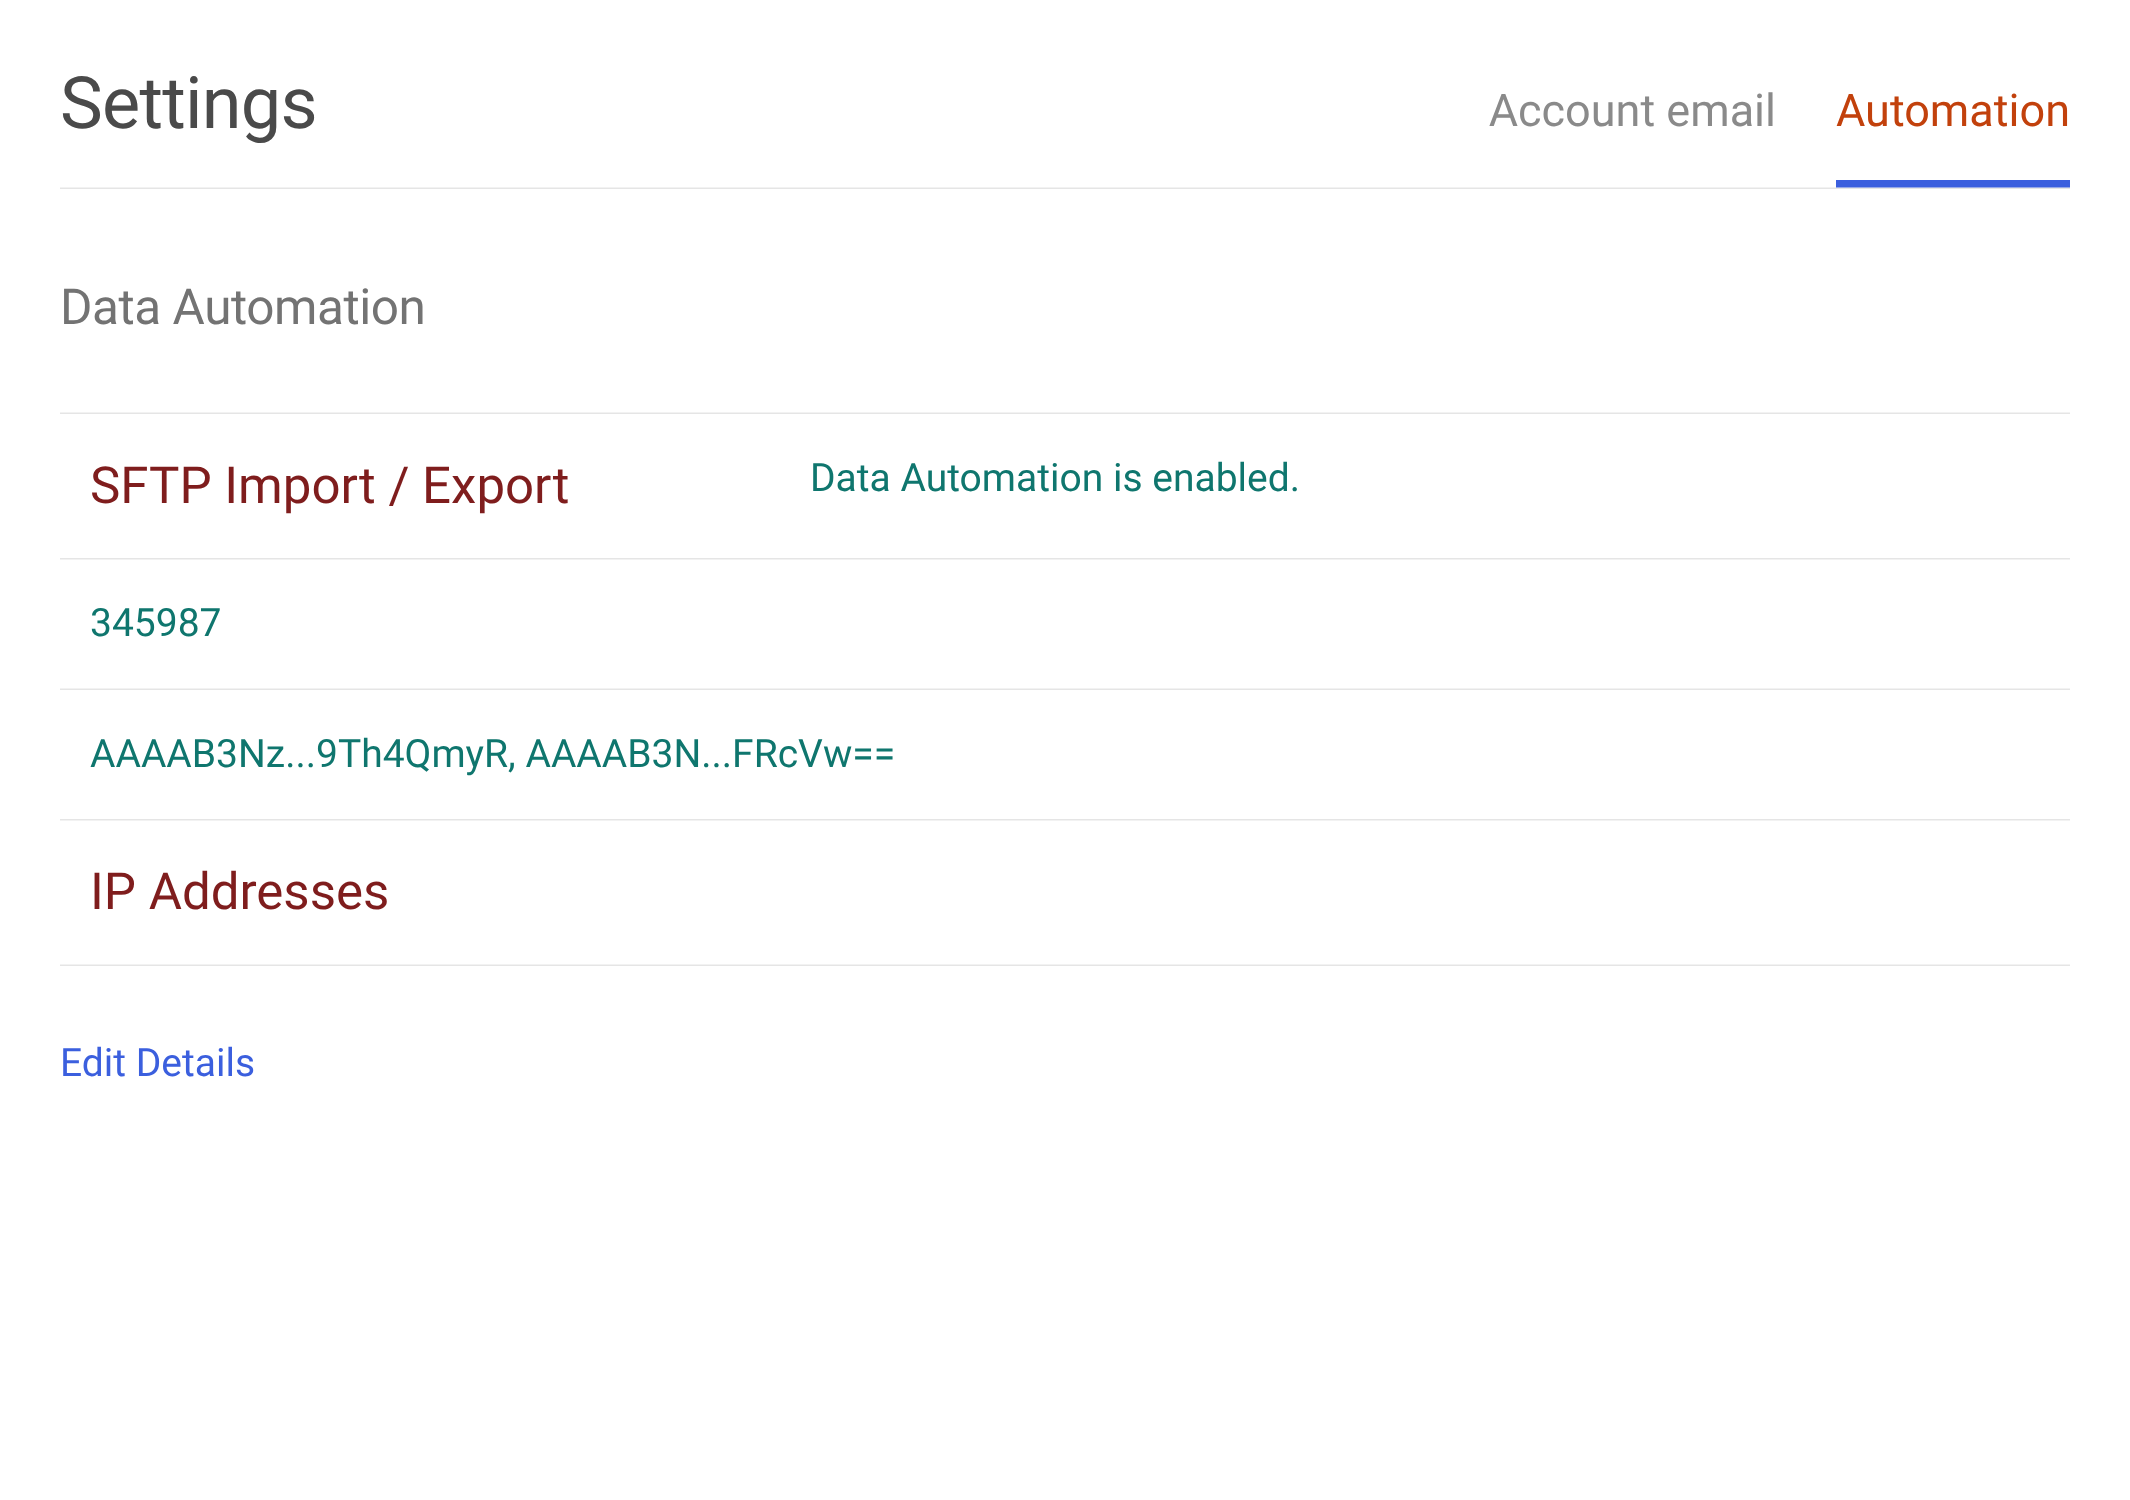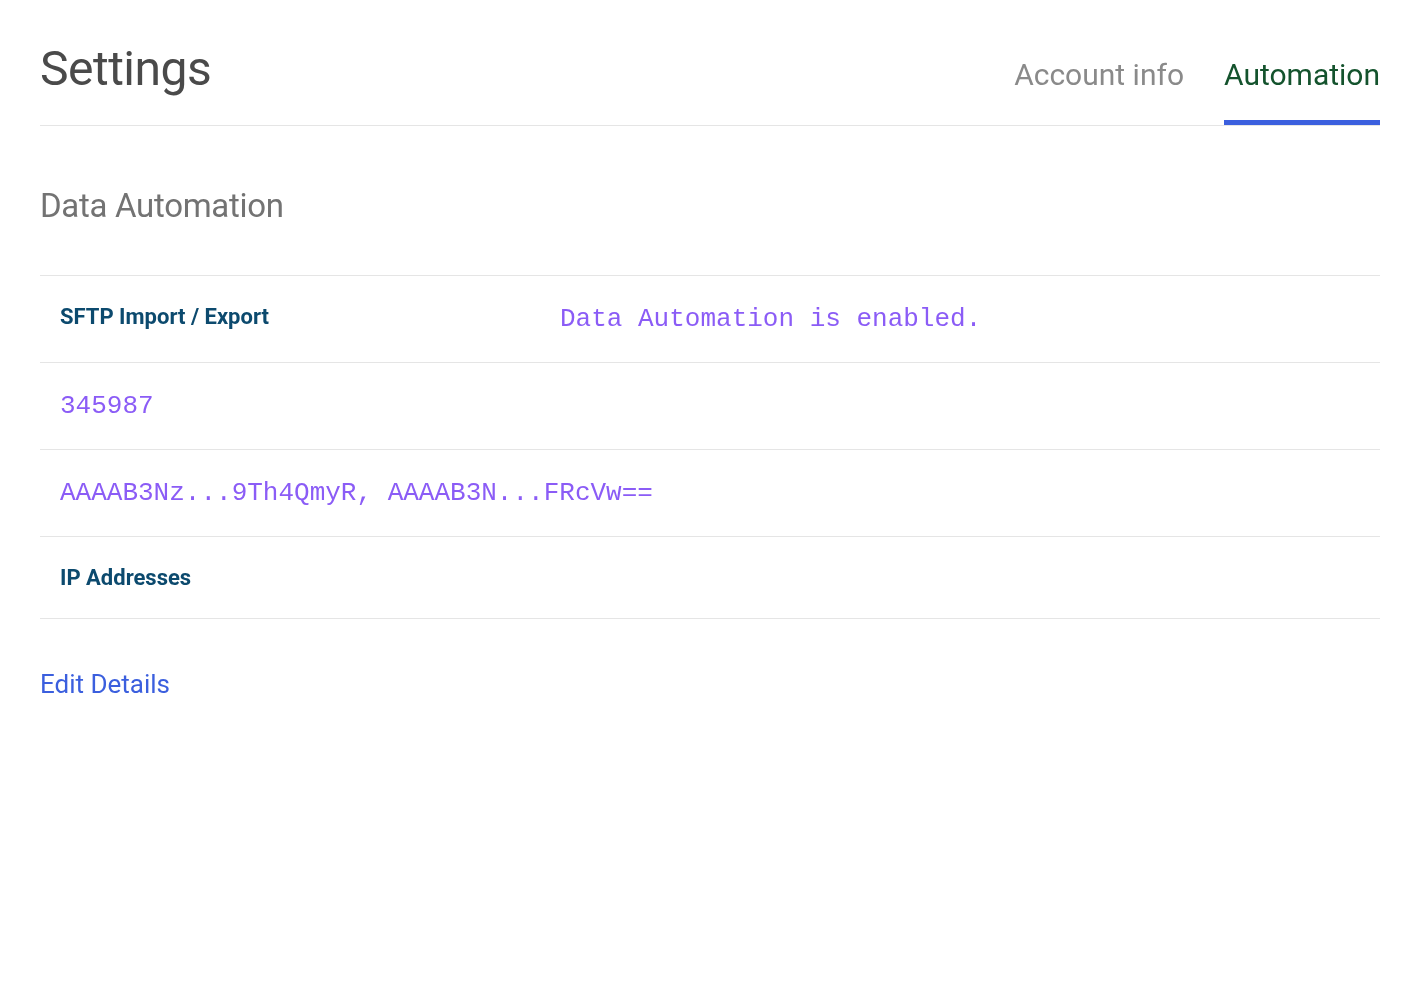--- a/index.html
+++ b/index.html
@@ -1,19 +1,18 @@
 <!DOCTYPE html>
 <html><head>
   <meta charset="utf-8">
   <style>
     * {
       margin: 0;
       padding: 0;
       box-sizing: border-box;
-      gap: 20px;
     }
     body {
       font-family: -apple-system, BlinkMacSystemFont, "Segoe UI", Roboto, "Helvetica Neue", Arial, sans-serif;
       background: #fff;
       color: #333;
       width: 1420px;
       padding: 40px;
     }
     .header {
       display: flex;
@@ -36,21 +35,21 @@
     .tab {
       font-size: 30px;
       font-weight: 400;
       color: #8a8a8a;
       cursor: pointer;
       padding-bottom: 28px;
       border-bottom: 5px solid transparent;
       position: relative;
     }
     .tab.active {
-      color: #14532d;
+      color: #c2410c;
       border-bottom: 5px solid #3b5fde;
     }
     .section-title {
       font-size: 33px;
       font-weight: 400;
       color: #737373;
       margin-top: 60px;
       margin-bottom: 50px;
       letter-spacing: -0.3px;
     }
@@ -58,30 +57,29 @@
       width: 100%;
       border-top: 1px solid #e5e5e5;
     }
     .detail-row {
       display: flex;
       border-bottom: 1px solid #e5e5e5;
       padding: 28px 20px;
     }
     .detail-label {
       width: 480px;
-      font-size: 22px;
-      color: #0c4a6e;
-      font-weight: 700;
+      font-size: 34px;
+      color: #7f1d1d;
+      font-weight: 400;
     }
     .detail-value {
       flex: 1;
       font-size: 26px;
-      color: #8b5cf6;
+      color: #0f766e;
       font-weight: 400;
-      font-family: Liberation Mono, monospace;
     }
     .actions {
       margin-top: 50px;
       display: flex;
       flex-direction: column;
       gap: 40px;
     }
     .link-button {
       font-size: 26px;
       color: #3b5fde;
@@ -94,21 +92,21 @@
       font-weight: 400;
       width: fit-content;
     }
   </style>
 </head>
 <body>
 
 <div class="header">
   <h1 class="page-title">Settings</h1>
   <div class="tabs">
-    <div class="tab">Account info</div>
+    <div class="tab">Account email</div>
     <div class="tab active">Automation</div>
   </div>
 </div>
 
 <h2 class="section-title">Data Automation</h2>
 
 <div class="details-table">
   <div class="detail-row">
     <div class="detail-label">SFTP Import / Export</div>
     <div class="detail-value">Data Automation is enabled.</div>

